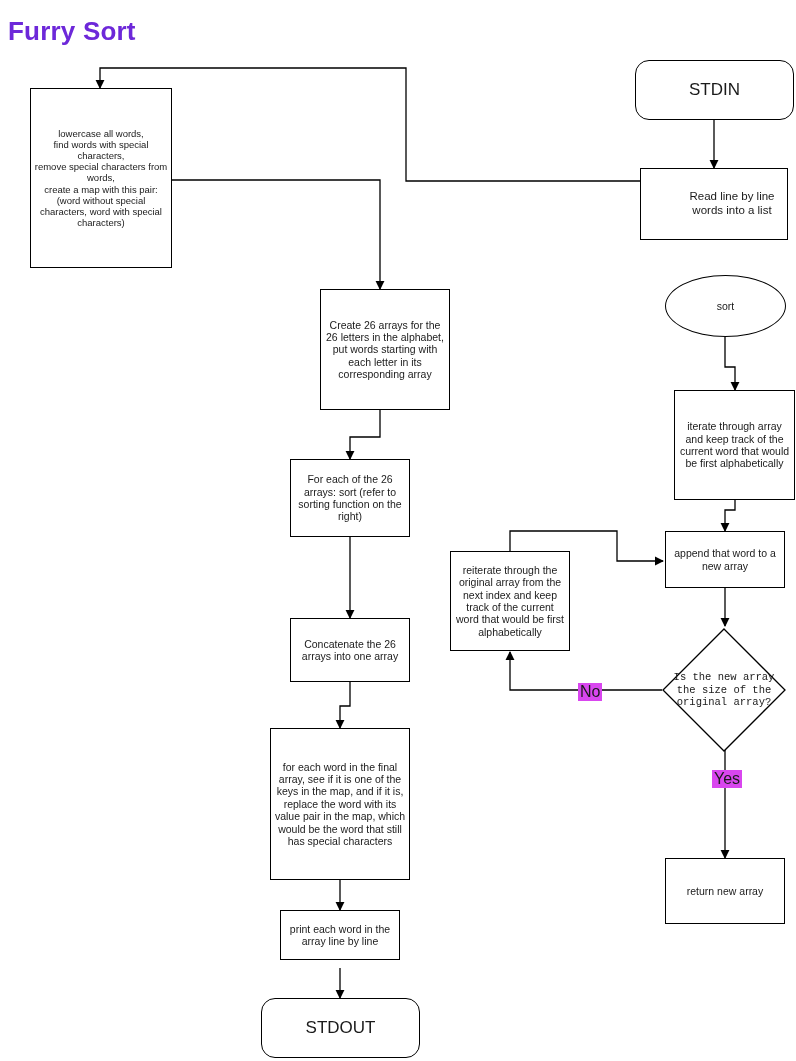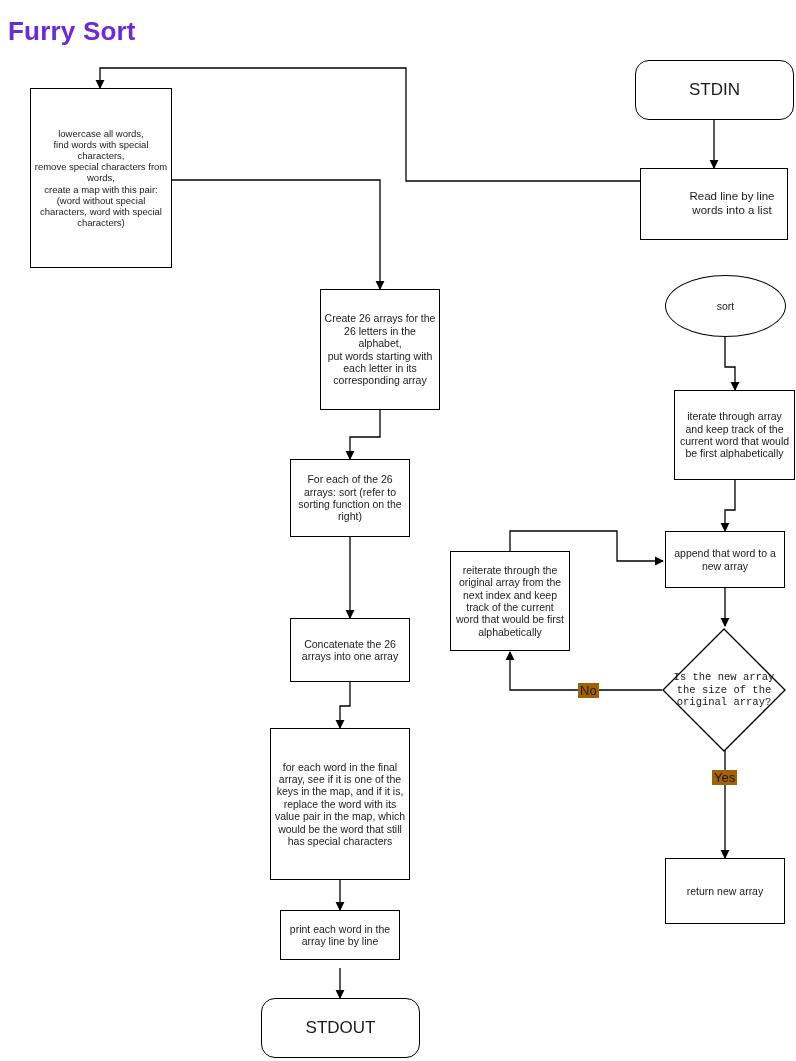--- a/index.html
+++ b/index.html
@@ -64,23 +64,23 @@
   .diamond .txt {
     position: relative;
     z-index: 2;
   }
   .fs9  { font-size: 9.5px; }
   .fs10 { font-size: 10.5px; }
   .fs11 { font-size: 11.5px; }
   .fs17 { font-size: 17px; }
   .edge-label {
     position: absolute;
-    font-size: 13px;
+    font-size: 16px;
     color: #1a1a1a;
-    background: #a16207;
+    background: #d946ef;
     padding: 0 2px;
     white-space: nowrap;
   }
 </style>
 </head>
 <body>
 
 <svg id="canvas" viewBox="0 0 796 1061" xmlns="http://www.w3.org/2000/svg">
   <defs>
     <marker id="arrow" viewBox="0 0 10 10" refX="9" refY="5" markerWidth="7" markerHeight="7" orient="auto-start-reverse">
@@ -121,21 +121,21 @@
 
 <div id="title">Furry Sort</div>
 
 <div class="node rect fs9" style="left:30px; top:88px; width:142px; height:180px;">
   <span class="txt">lowercase all words,
 find words with special characters,
 remove special characters from words,
 create a map with this pair: (word without special characters, word with special characters)</span>
 </div>
 
-<div class="node rect fs10" style="left:320px; top:289px; width:120px; height:121px;">
+<div class="node rect fs10" style="left:320px; top:289px; width:130px; height:121px;">
   <span class="txt">Create 26 arrays for the 26 letters in the alphabet,
 put words starting with each letter in its corresponding array</span>
 </div>
 
 <div class="node rect fs10" style="left:290px; top:459px; width:120px; height:78px;">
   <span class="txt">For each of the 26 arrays: sort (refer to sorting function on the right)</span>
 </div>
 
 <div class="node rect fs10" style="left:290px; top:618px; width:120px; height:64px;">
   <span class="txt">Concatenate the 26 arrays into one array</span>
@@ -158,21 +158,21 @@
 </div>
 
 <div class="node rect fs11" style="left:640px; top:168px; width:148px; height:72px;padding-left:36px;">
   <span class="txt">Read line by line words into a list</span>
 </div>
 
 <div class="node ellipse fs10" style="left:665px; top:275px; width:121px; height:62px;">
   <span class="txt">sort</span>
 </div>
 
-<div class="node rect fs10" style="left:674px; top:390px; width:121px; height:90px;">
+<div class="node rect fs10" style="left:674px; top:390px; width:121px; height:110px;">
   <span class="txt">iterate through array and keep track of the current word that would be first alphabetically</span>
 </div>
 
 <div class="node rect fs10" style="left:665px; top:531px; width:120px; height:57px;">
   <span class="txt">append that word to a new array</span>
 </div>
 
 <div class="node rect fs10" style="left:450px; top:551px; width:120px; height:100px;text-align:center;">
   <span class="txt">reiterate through the original array from the next index and keep track of the current word that would be first alphabetically</span>
 </div>

